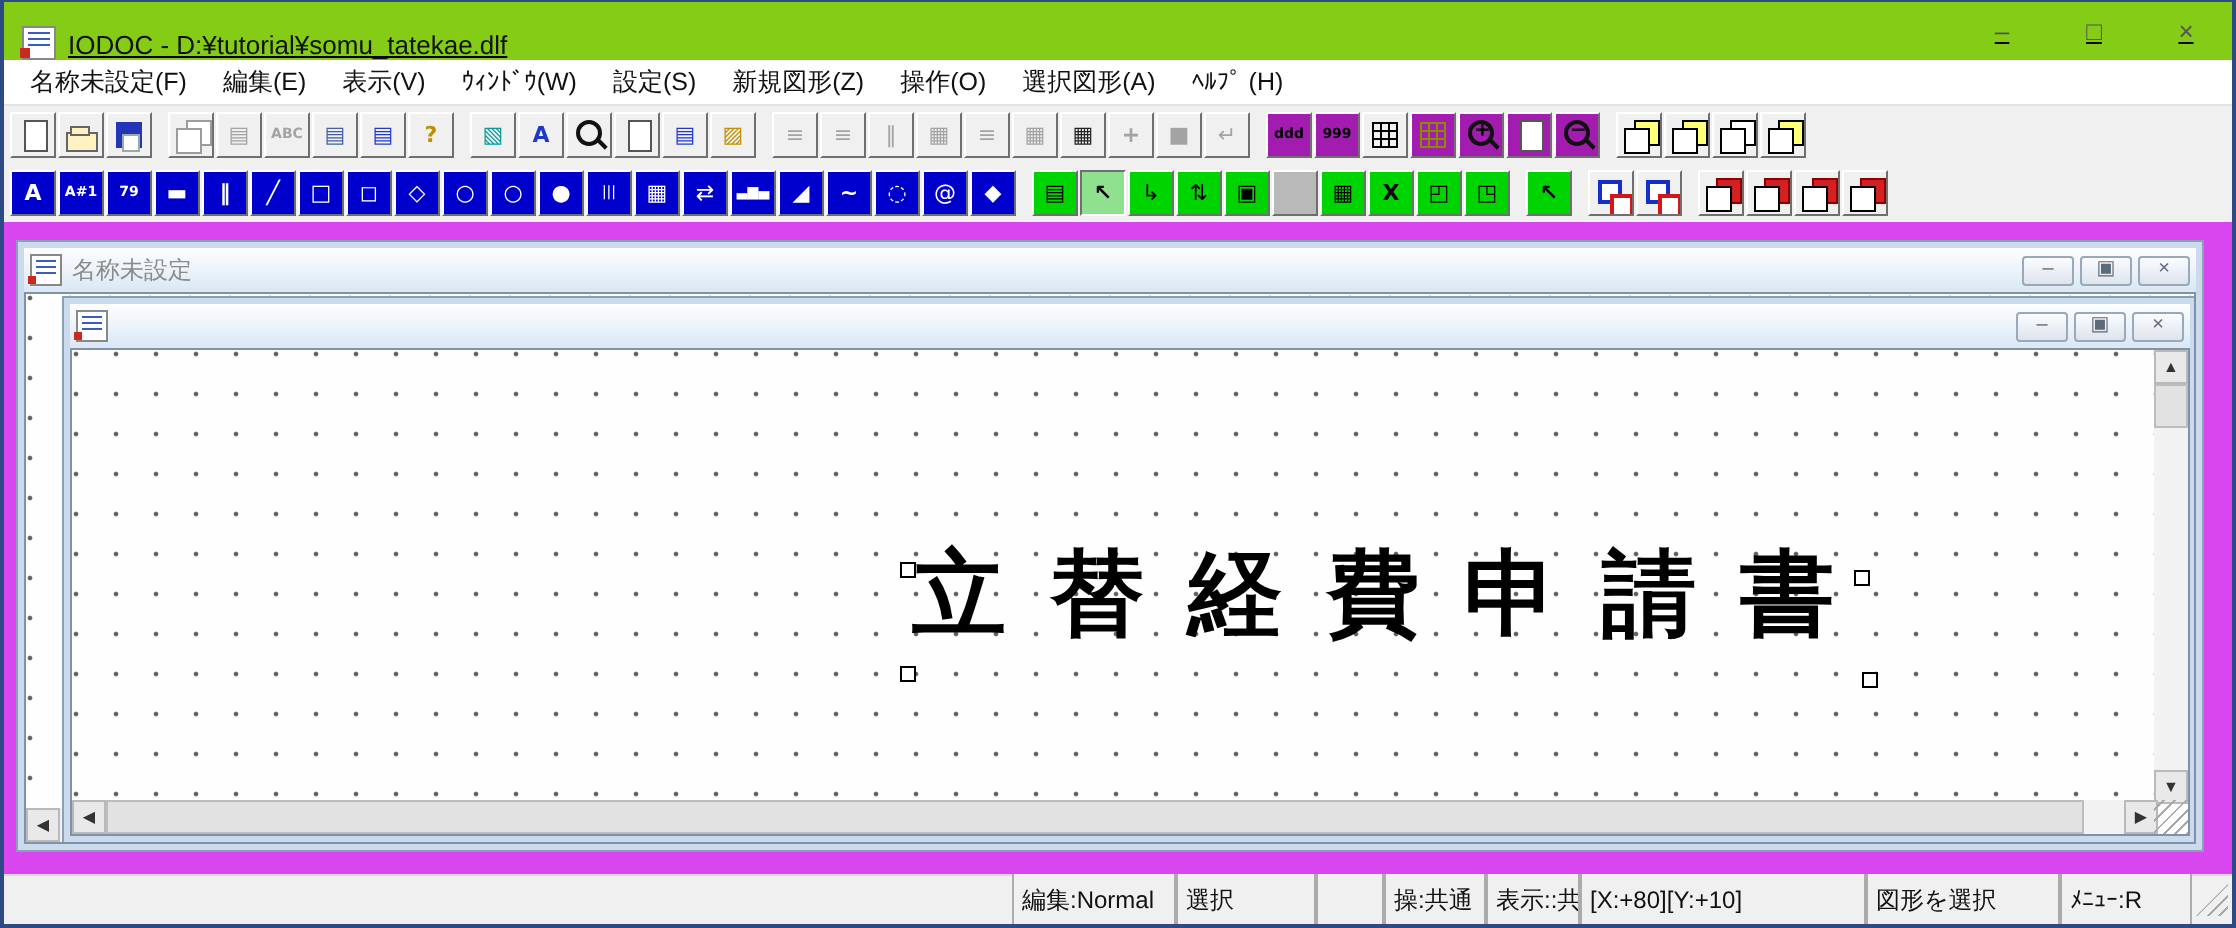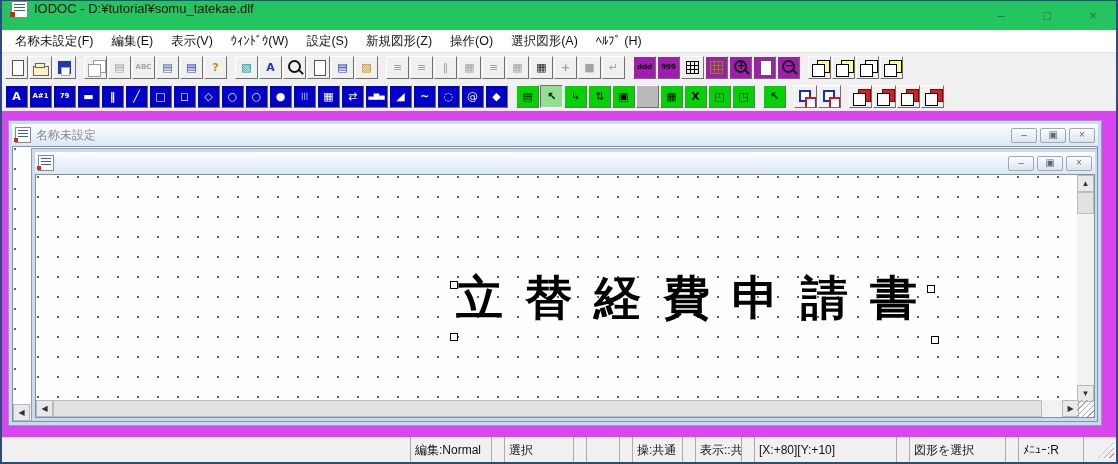--- a/index.html
+++ b/index.html
@@ -1,20 +1,20 @@
 <!DOCTYPE html>
 <html><head>
 <meta charset="utf-8">
 <style>
   html,body{margin:0;padding:0;background:#fff;font-family:"Liberation Sans","DejaVu Sans",sans-serif;}
   #app{position:relative;width:1118px;height:464px;box-sizing:border-box;border:1px solid #2e4a85;
        border-left-width:2px;border-right-width:2px;border-bottom-width:2px;background:#f0f0f0;
        display:flex;flex-direction:column;overflow:hidden;}
   
-  .titlebar{height:29px;background:#22c55e;display:flex;align-items:flex-start;flex:none;}
+  .titlebar{height:29px;background:#84cc16;display:flex;align-items:flex-end;flex:none;text-decoration:underline;}
   .appico{width:15px;height:15px;background:#fff;border:1px solid #888;position:relative;margin:0 6px 0 9px;flex:none;}
   .appico::before{content:"";position:absolute;left:2px;top:2px;right:2px;height:8px;
        background:repeating-linear-gradient(#3b5bc4 0 1px,transparent 1px 3px);}
   .appico::after{content:"";position:absolute;left:-2px;bottom:0;width:5px;height:5px;background:#c92a1d;}
   .wtitle{font-size:13px;color:#111;}
   .caps{margin-left:auto;display:flex;height:100%;}
   .capbtn{width:46px;height:100%;display:flex;align-items:center;justify-content:center;
        font-size:13px;color:#555;}
   
   .menubar{height:22px;background:#fff;display:flex;align-items:center;padding-left:4px;
@@ -84,21 +84,21 @@
   .grip{position:absolute;right:0;bottom:0;width:17px;height:17px;
       background:repeating-linear-gradient(135deg,transparent 0 3px,#a9a9a9 3px 4px);}
   
   .drawtext{position:absolute;white-space:nowrap;color:#000;font-weight:600;font-size:47px;
       letter-spacing:22px;font-family:"Liberation Serif","DejaVu Serif",serif;line-height:1.15;}
   .handle{position:absolute;width:6px;height:6px;background:#fff;border:1px solid #000;}
   
   .statusbar{height:24px;flex:none;background:#f0f0f0;border-top:1px solid #d8d8d8;
       display:flex;align-items:center;padding:0 2px;}
   .scell{height:30px;box-sizing:border-box;border:1px solid #ababab;background:#f0f0f0;
-      font-size:12px;color:#111;display:flex;align-items:center;padding:4px 4px;margin-right:12px;
+      font-size:12px;color:#111;display:flex;align-items:center;padding:4px 4px;margin-right:0;
       white-space:nowrap;overflow:hidden;flex:none;}
   .sgrip{width:16px;height:16px;margin-left:2px;
       background:repeating-linear-gradient(135deg,transparent 0 3px,#a9a9a9 3px 4px);
       clip-path:polygon(100% 0,100% 100%,0 100%);}
   .spacer{flex:1;}
 </style>
 </head>
 <body>
 
 <div id="app">

